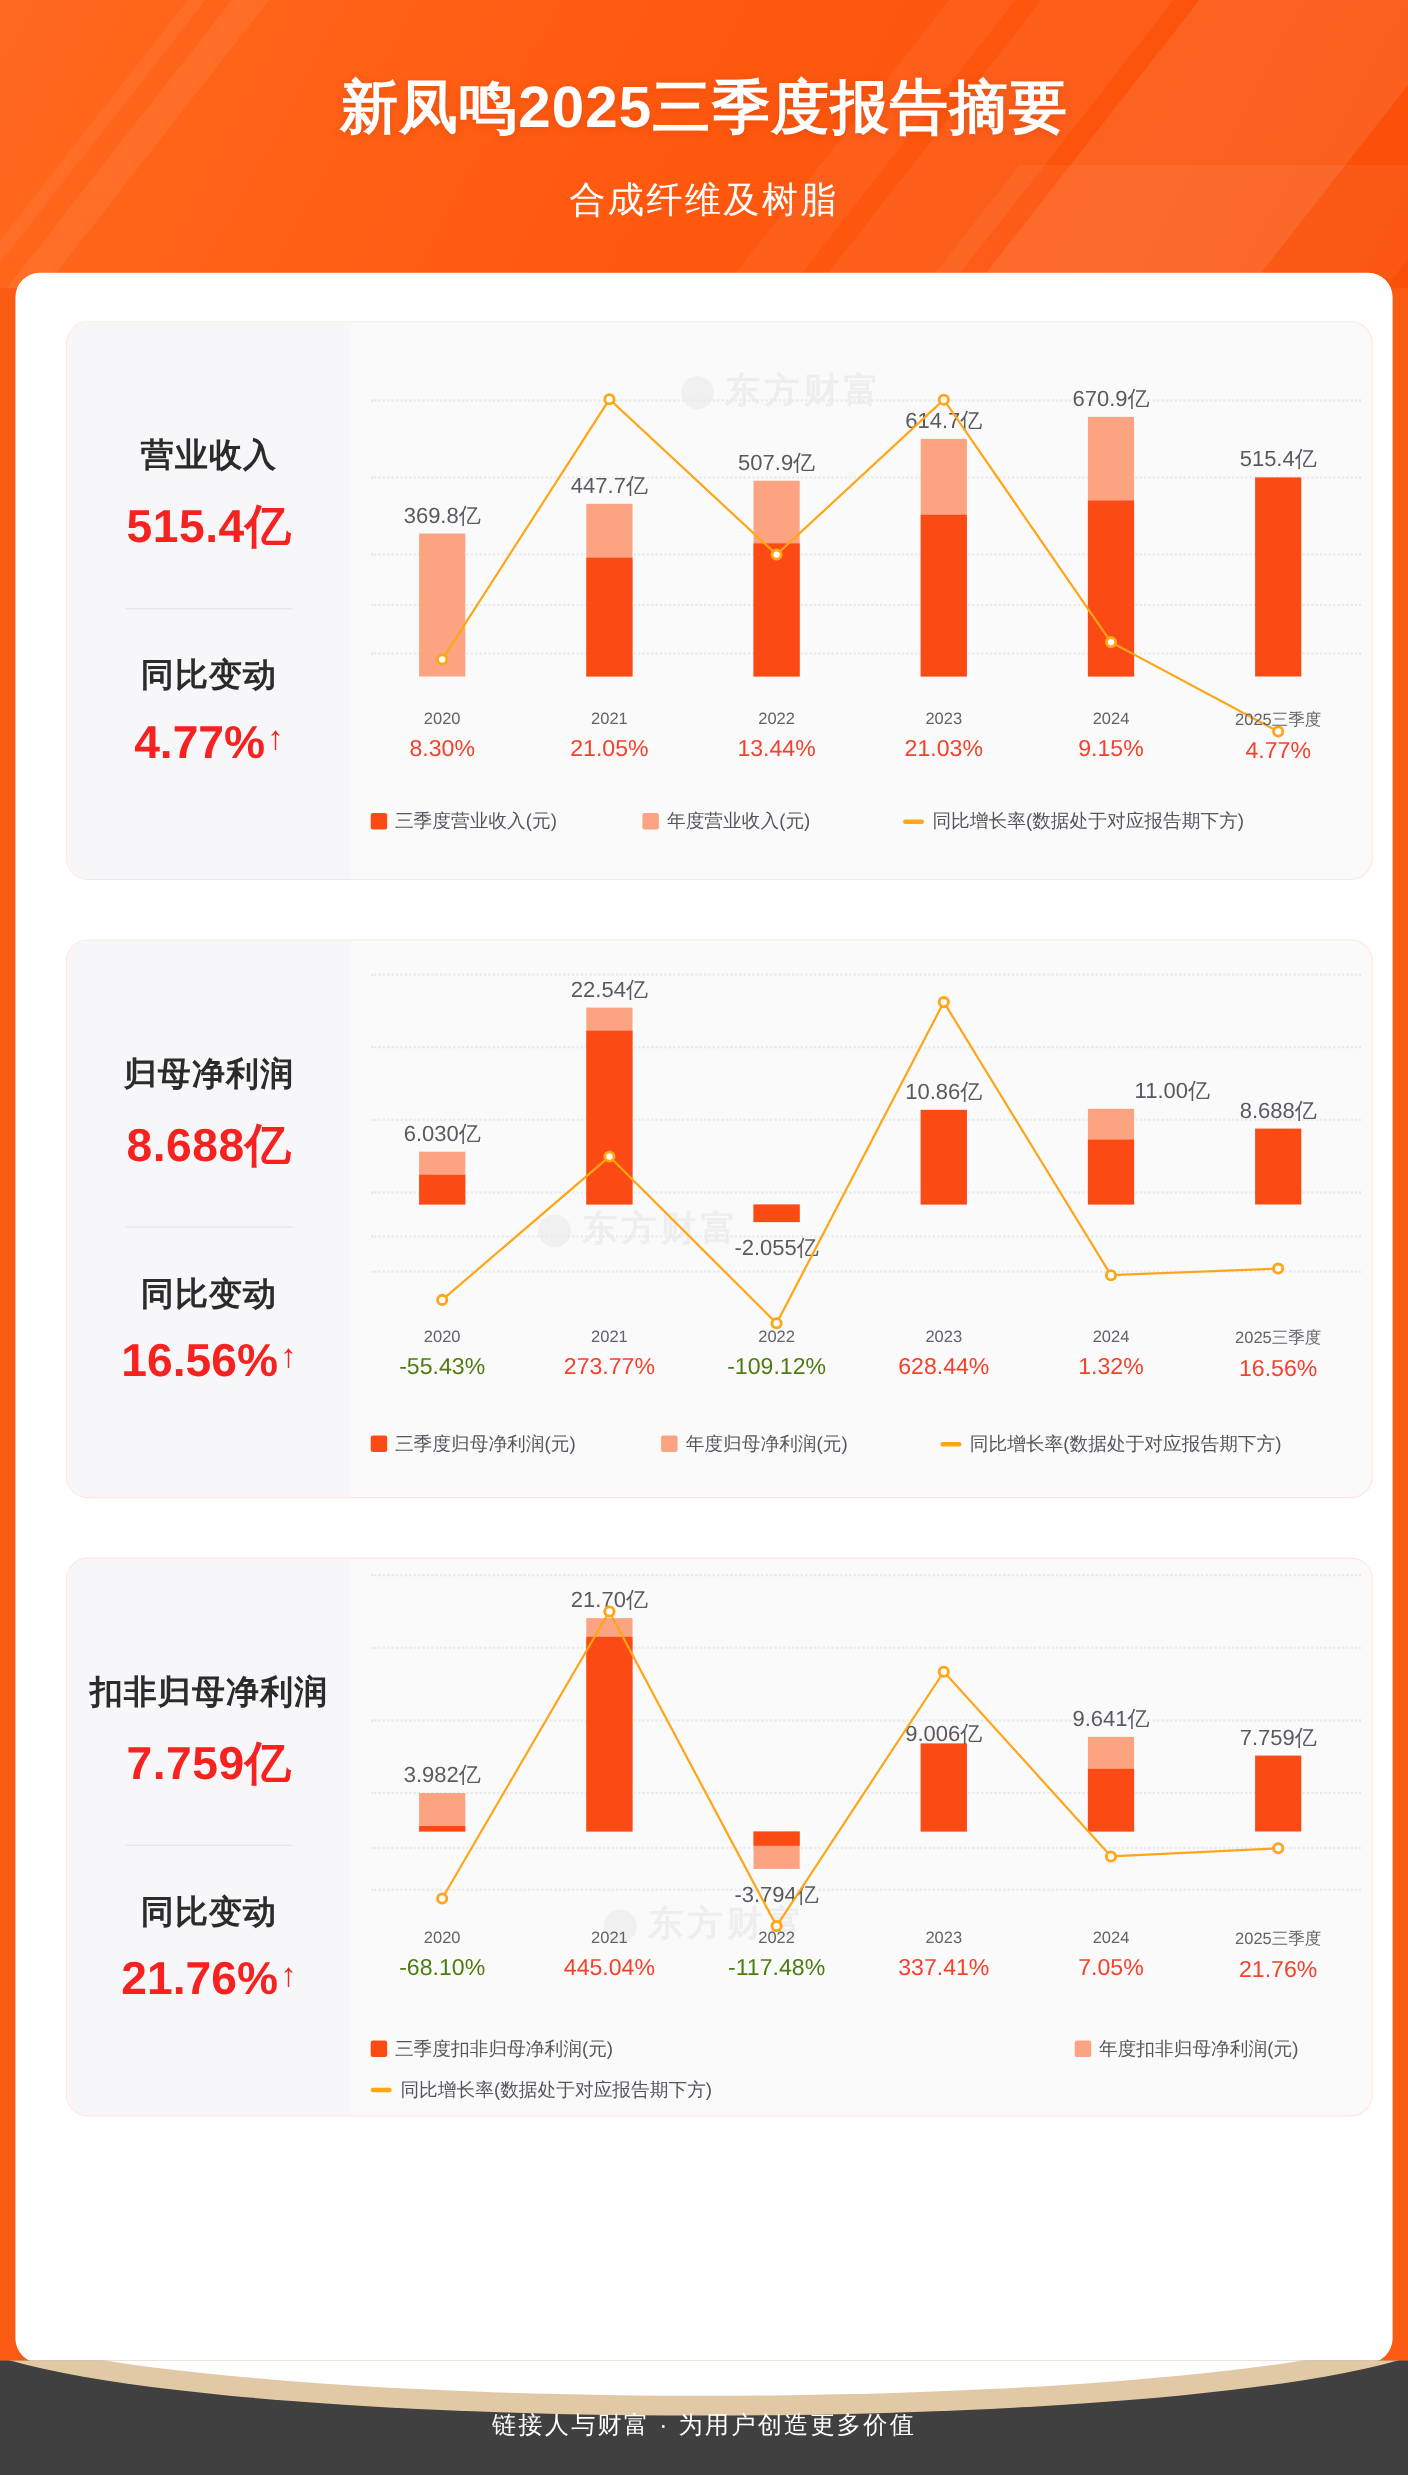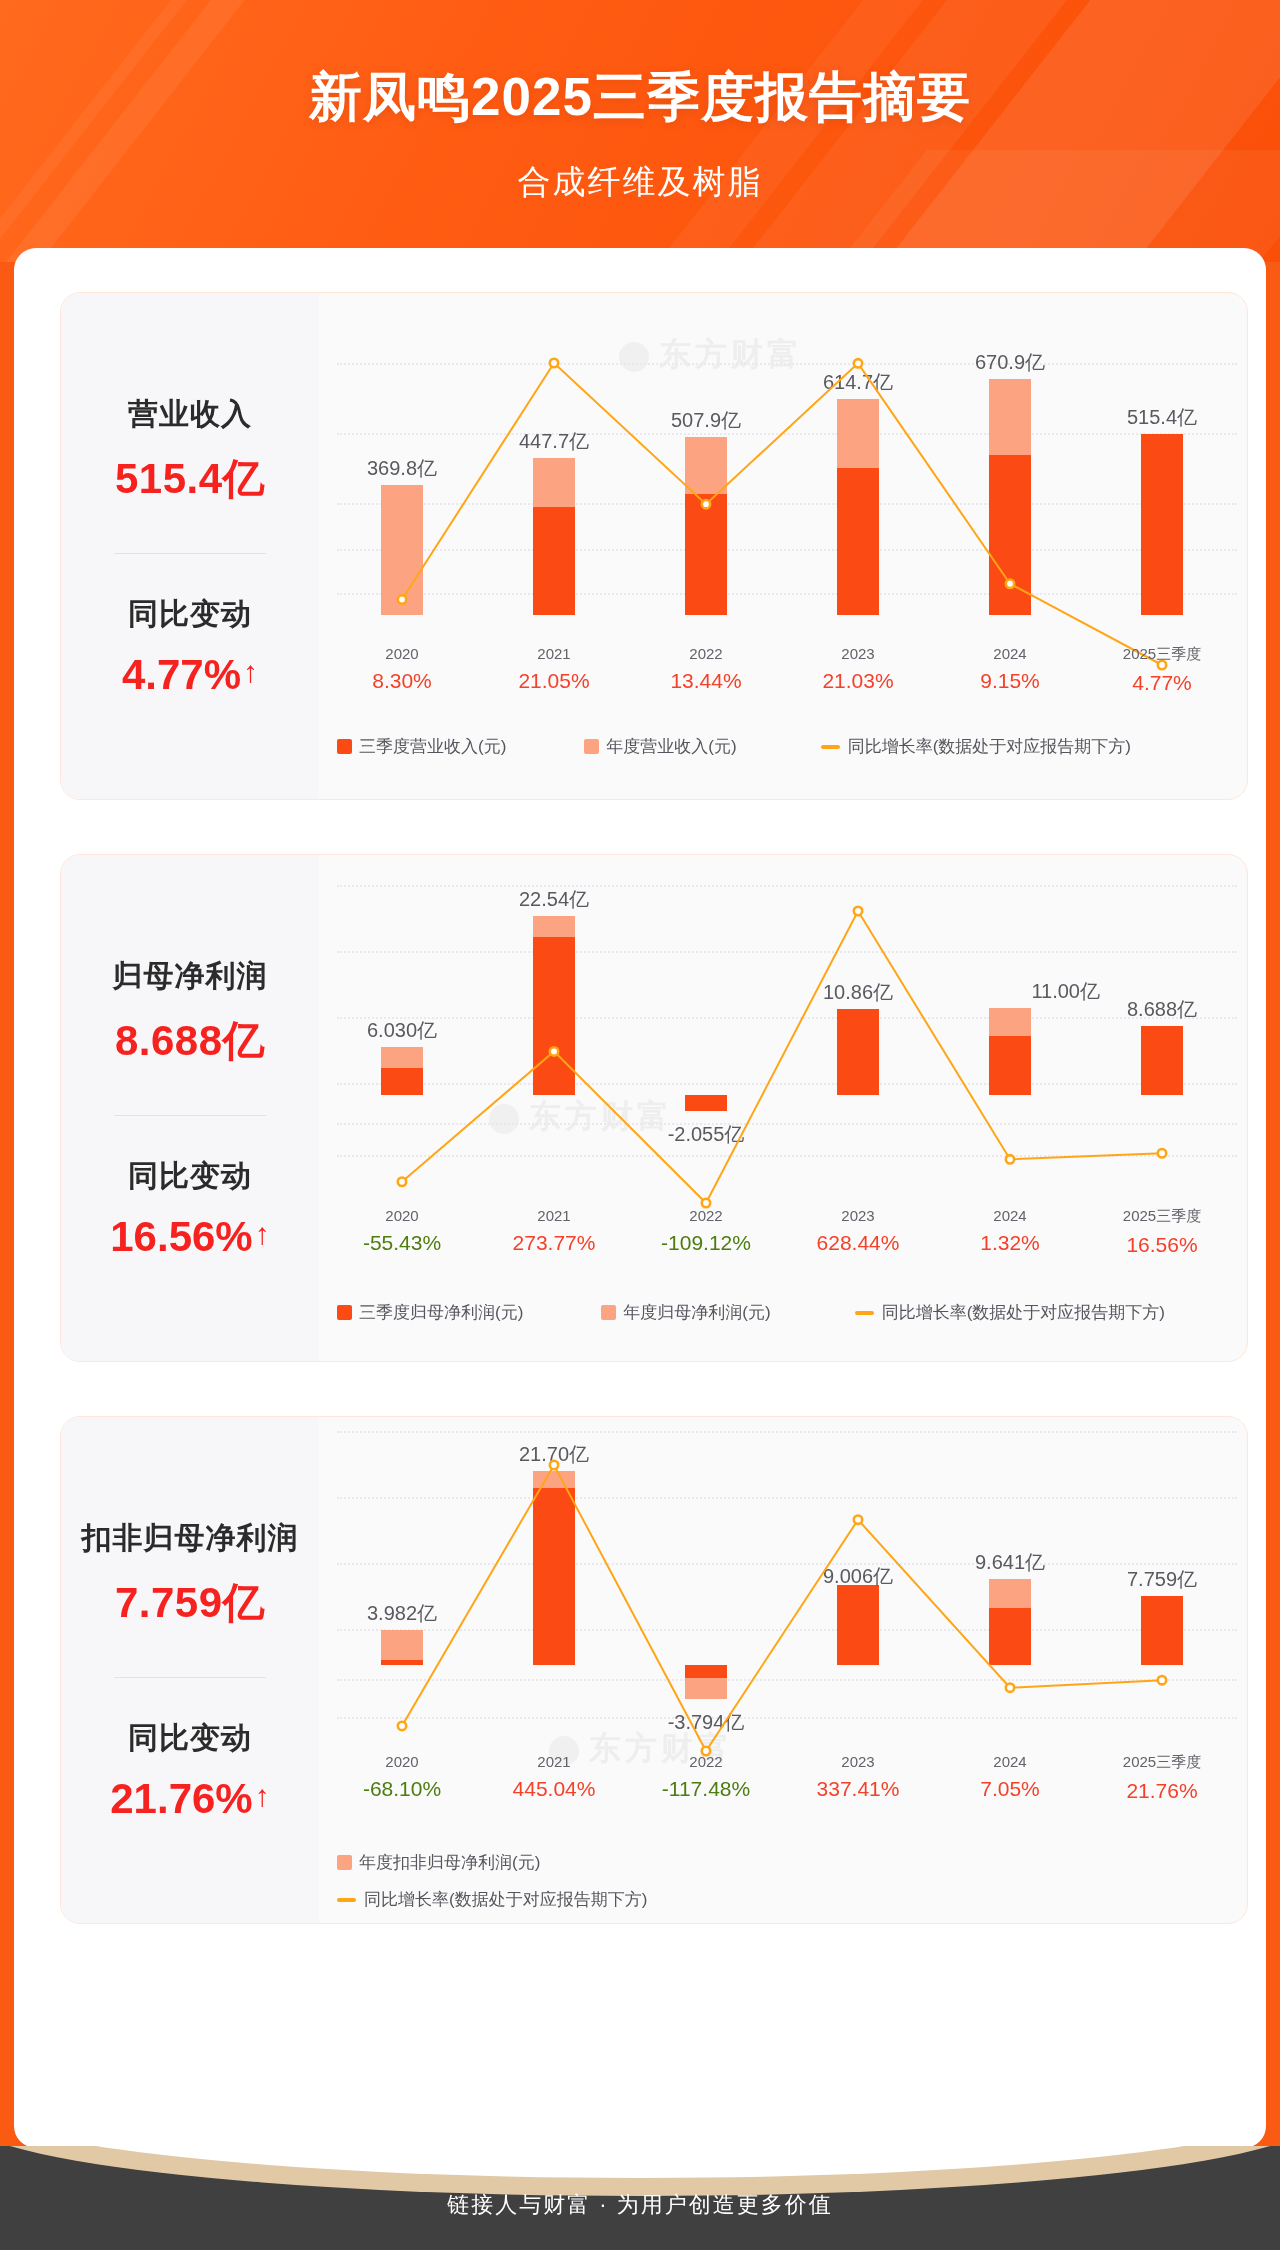--- a/index.html
+++ b/index.html
@@ -430,20 +430,24 @@
             <div class="xtick" style="left: 611px;">
               <span class="yr">2024</span>
               <span class="pc pos">7.05%</span>
             </div>
             <div class="xtick" style="left: 763px;">
               <span class="yr">2025三季度</span>
               <span class="pc pos">21.76%</span>
             </div>
           </div>
           <div class="legend" style="left: 18px; top: 434px; width: 900px; flex-wrap: wrap;">
+            <div class="lg-item" style="width: 640px;">
+              <span class="sw sw-q"></span>
+              <span>三季度扣非归母净利润(元)</span>
+            </div>
             <div class="lg-item">
               <span class="sw sw-y"></span>
               <span>年度扣非归母净利润(元)</span>
             </div>
             <div class="lg-item" style="width: 100%; margin-top: 14px;">
               <span class="sw-l"></span>
               <span>同比增长率(数据处于对应报告期下方)</span>
             </div>
           </div>
         </div>

